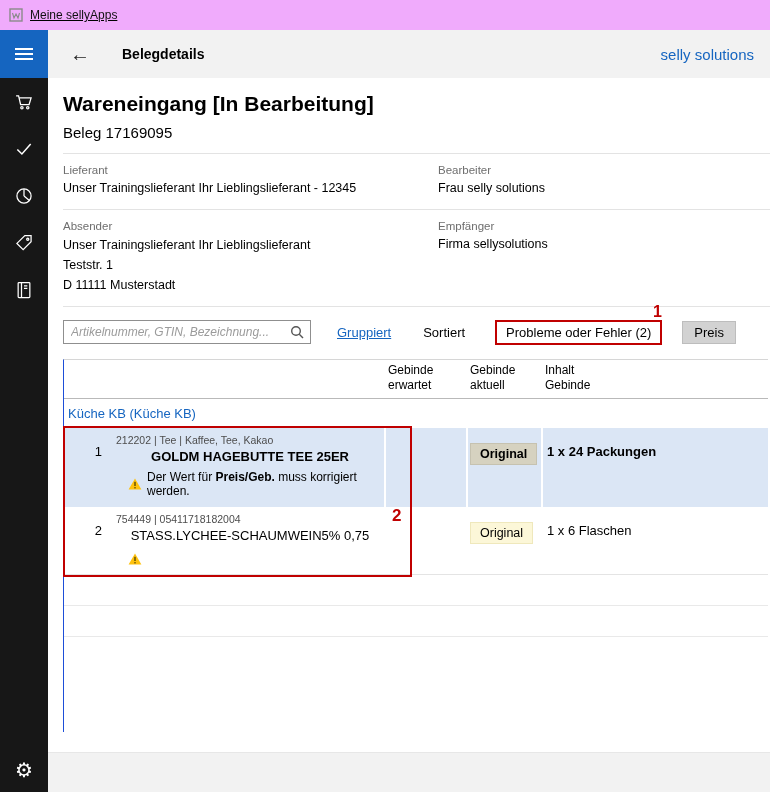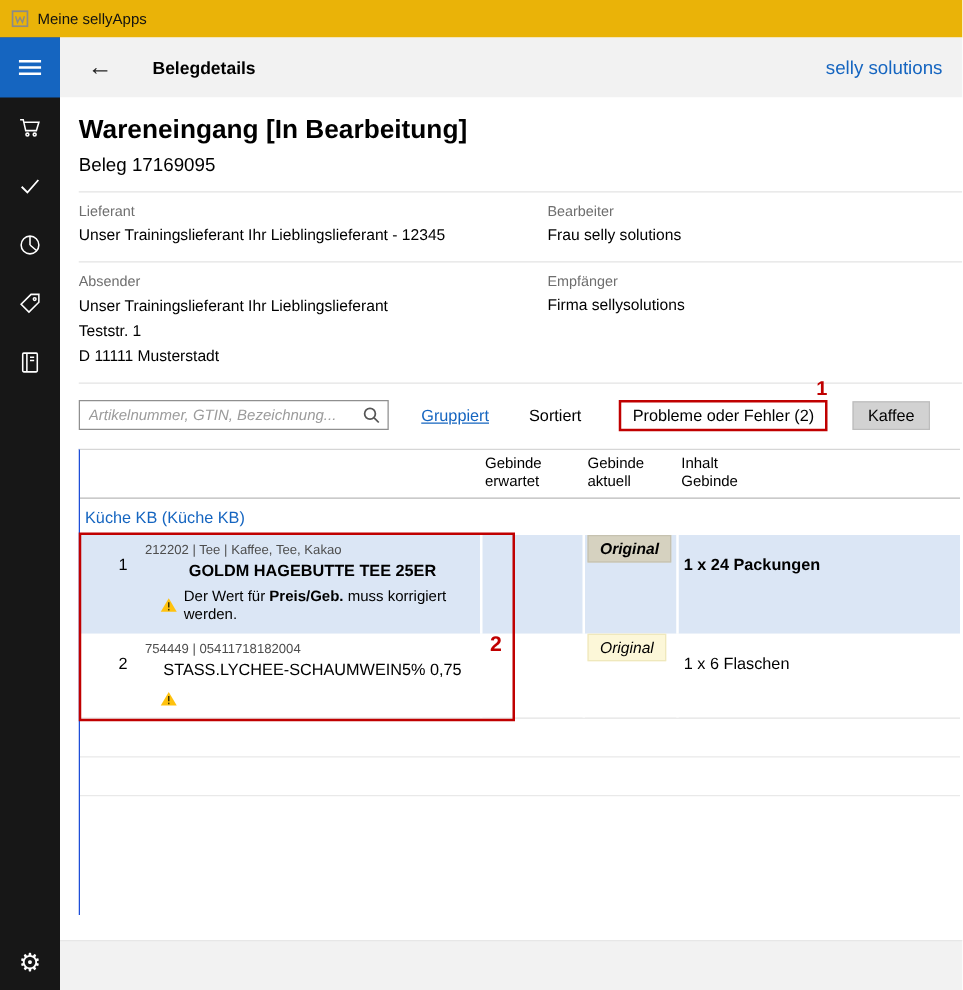--- a/index.html
+++ b/index.html
@@ -4,21 +4,21 @@
 <style>
   * { box-sizing: border-box; }
   html,body { margin:0; padding:0; }
   body {
     width:770px; height:792px; overflow:hidden;
     font-family:"Liberation Sans", sans-serif;
     background:#ffffff; color:#000;
   }
 
   
-  .titlebar { height:30px; background:#eab308; display:flex; align-items:center; padding-left:9px; gap:7px; }
+  .titlebar { height:30px; background:#f0abfc; display:flex; align-items:center; padding-left:9px; gap:7px;text-decoration:underline; }
   .titlebar .app-title { font-size:12px; color:#111; }
 
   
   .app { display:flex; height:762px; }
 
   
   .sidebar { width:48px; background:#171717; display:flex; flex-direction:column; flex-shrink:0; }
   .hamburger { height:48px; background:#1565c0; display:flex; align-items:center; justify-content:center; cursor:pointer; }
   .nav-icon { height:47px; display:flex; align-items:center; justify-content:center; color:#fff; cursor:pointer; }
   .sidebar-spacer { flex:1; }
@@ -67,21 +67,21 @@
   .row2 { background:#fff; border-bottom:1px solid #e4e4e4; }
   .cell-num { text-align:right; padding:16px 12px 0 0; font-size:13px; }
   .cell-desc { padding:6px 0 9px 2px; }
   .meta { font-size:10.5px; color:#4d4d4d; }
   .name { font-size:13px; margin-top:3px;text-align:center; }
   .row1 .name { font-weight:700; }
   .warning { display:flex; align-items:center; gap:5px; margin-top:6px; padding-left:12px; font-size:12px; }
   .row2 .warning { margin-top:10px; }
   .warn-bold { font-weight:700; }
   .colsep { border-left:2px solid #fff; }
-  .cell-badge { padding-top:0; padding-left:2px;font-style:italic; }
+  .cell-badge { padding-top:15px; padding-left:2px; }
   .badge { display:inline-block; padding:3px 9px; font-size:12.5px; }
   .badge-tan { background:#d6d2c0; border:1px solid #c6c2b0; font-weight:700; }
   .badge-yellow { background:#fcf7d8; border:1px solid #efe8bc; }
   .cell-content { padding-top:16px; padding-left:4px; font-size:13px; }
   .row1 .cell-content { font-weight:700; }
   .empty-row { height:31px; border-bottom:1px solid #e9e9e9; }
 
   .anno-box { position:absolute; left:-1px; top:-2px; width:349px; height:calc(100% + 4px); border:2px solid #c00000; pointer-events:none; }
   .marker2 { position:absolute; left:328px; top:78px; color:#c00000; font-size:17px; font-weight:700; pointer-events:none; }
 
@@ -198,21 +198,21 @@
           <span class="search-icon">
             <svg width="14" height="14" viewBox="0 0 14 14" fill="none" stroke="#555" stroke-width="1.4">
                 <circle cx="6" cy="6" r="4.3"></circle>
                 <line x1="9.3" y1="9.3" x2="13" y2="13"></line>
               </svg>
           </span>
         </div>
         <span class="link-grouped">Gruppiert</span>
         <span class="link-sorted">Sortiert</span>
         <span class="problems">Probleme oder Fehler (2)</span>
-        <span class="tools-btn">Kaffee</span>
+        <span class="tools-btn">Preis</span>
         <span class="marker1">1</span>
       </div>
 
       <div class="table">
         <div class="t-header">
           <div class="hcell"></div>
           <div class="hcell"></div>
           <div class="hcell">Gebinde
 erwartet</div>
           <div class="hcell">Gebinde

